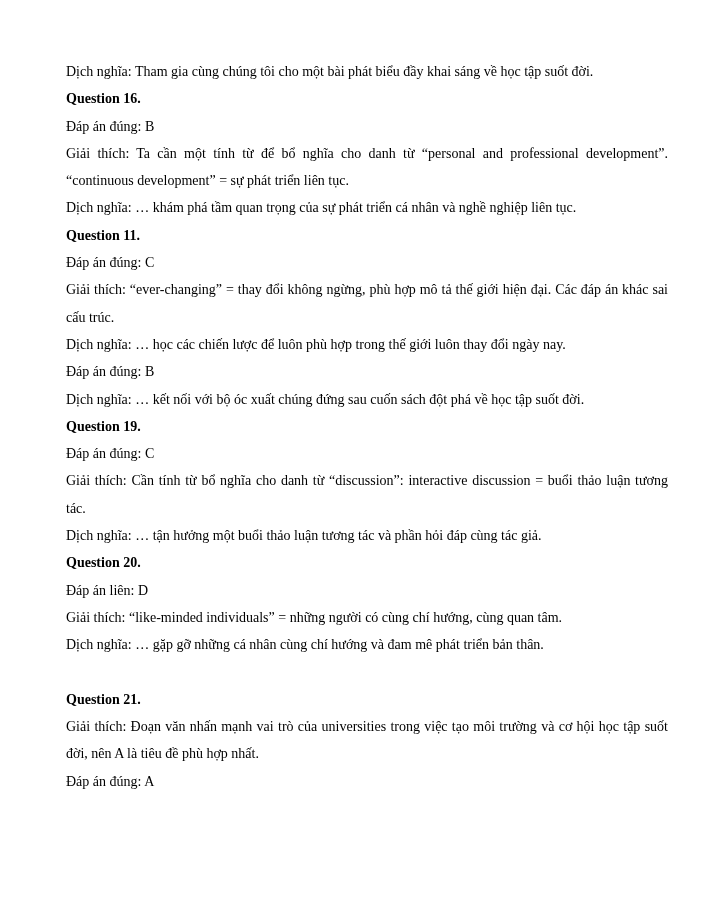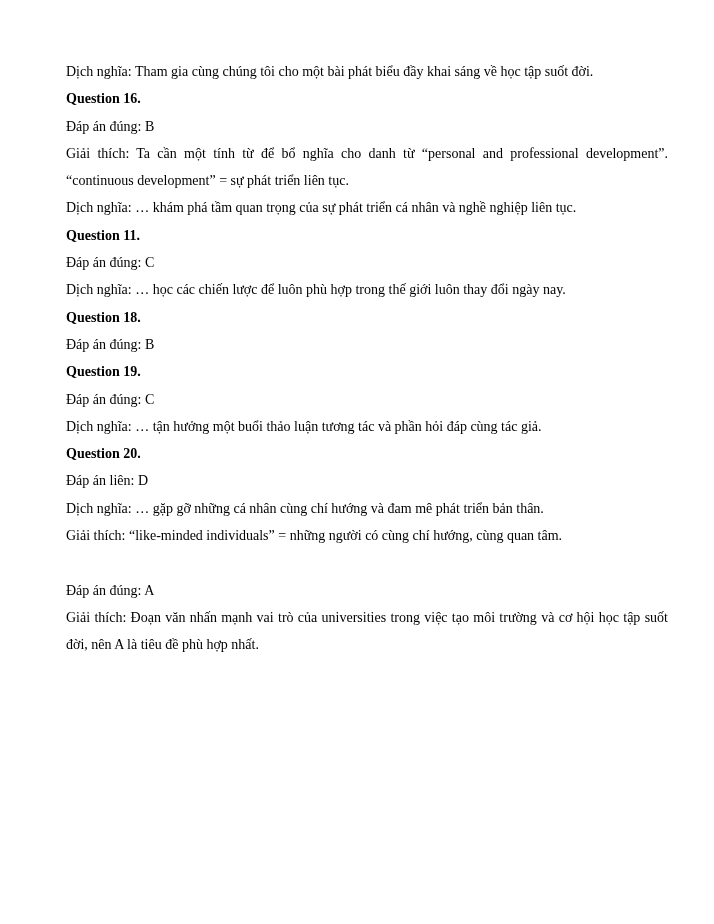--- a/index.html
+++ b/index.html
@@ -40,27 +40,30 @@
 
 <div class="page">
   <div id="content">
       <p class="para">Dịch nghĩa: Tham gia cùng chúng tôi cho một bài phát biểu đầy khai sáng về học tập suốt đời.</p>
       <p class="para bold">Question 16.</p>
       <p class="para">Đáp án đúng: B</p>
       <p class="para">Giải thích: Ta cần một tính từ để bổ nghĩa cho danh từ “personal and professional development”. “continuous development” = sự phát triển liên tục.</p>
       <p class="para">Dịch nghĩa: … khám phá tầm quan trọng của sự phát triển cá nhân và nghề nghiệp liên tục.</p>
       <p class="para bold">Question 11.</p>
       <p class="para">Đáp án đúng: C</p>
+      <p class="para">Giải thích: “ever-changing” = thay đổi không ngừng, phù hợp mô tả thế giới hiện đại. Các đáp án khác sai cấu trúc.</p>
       <p class="para">Dịch nghĩa: … học các chiến lược để luôn phù hợp trong thế giới luôn thay đổi ngày nay.</p>
-      <p class="para bold">Question 18.</p>
       <p class="para">Đáp án đúng: B</p>
+      <p class="para">Dịch nghĩa: … kết nối với bộ óc xuất chúng đứng sau cuốn sách đột phá về học tập suốt đời.</p>
       <p class="para bold">Question 19.</p>
       <p class="para">Đáp án đúng: C</p>
+      <p class="para">Giải thích: Cần tính từ bổ nghĩa cho danh từ “discussion”: interactive discussion = buổi thảo luận tương tác.</p>
       <p class="para">Dịch nghĩa: … tận hưởng một buổi thảo luận tương tác và phần hỏi đáp cùng tác giả.</p>
       <p class="para bold">Question 20.</p>
       <p class="para">Đáp án liên: D</p>
+      <p class="para">Giải thích: “like-minded individuals” = những người có cùng chí hướng, cùng quan tâm.</p>
       <p class="para">Dịch nghĩa: … gặp gỡ những cá nhân cùng chí hướng và đam mê phát triển bản thân.</p>
-      <p class="para">Giải thích: “like-minded individuals” = những người có cùng chí hướng, cùng quan tâm.</p>
       <div class="spacer"></div>
+      <p class="para bold">Question 21.</p>
+      <p class="para">Giải thích: Đoạn văn nhấn mạnh vai trò của universities trong việc tạo môi trường và cơ hội học tập suốt đời, nên A là tiêu đề phù hợp nhất.</p>
       <p class="para">Đáp án đúng: A</p>
-      <p class="para">Giải thích: Đoạn văn nhấn mạnh vai trò của universities trong việc tạo môi trường và cơ hội học tập suốt đời, nên A là tiêu đề phù hợp nhất.</p>
     </div>
 </div>
 
 </body></html>

